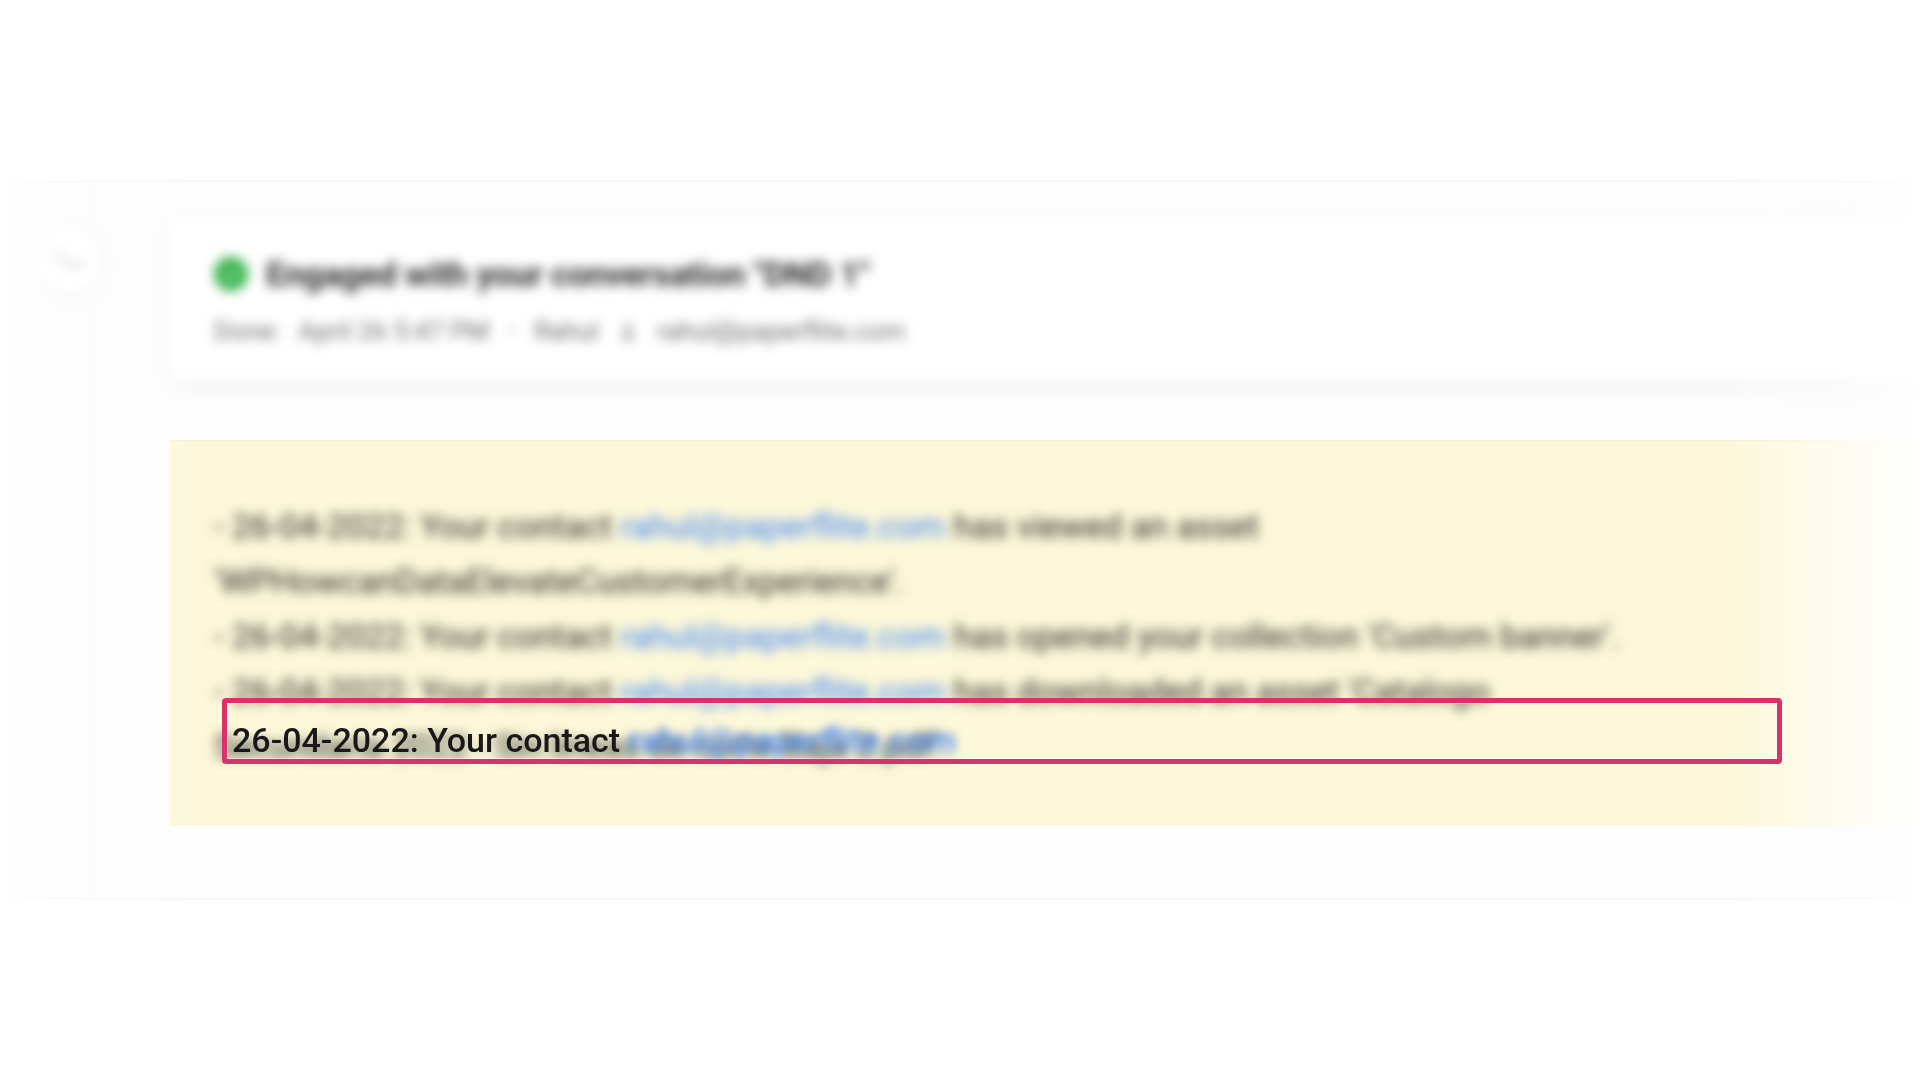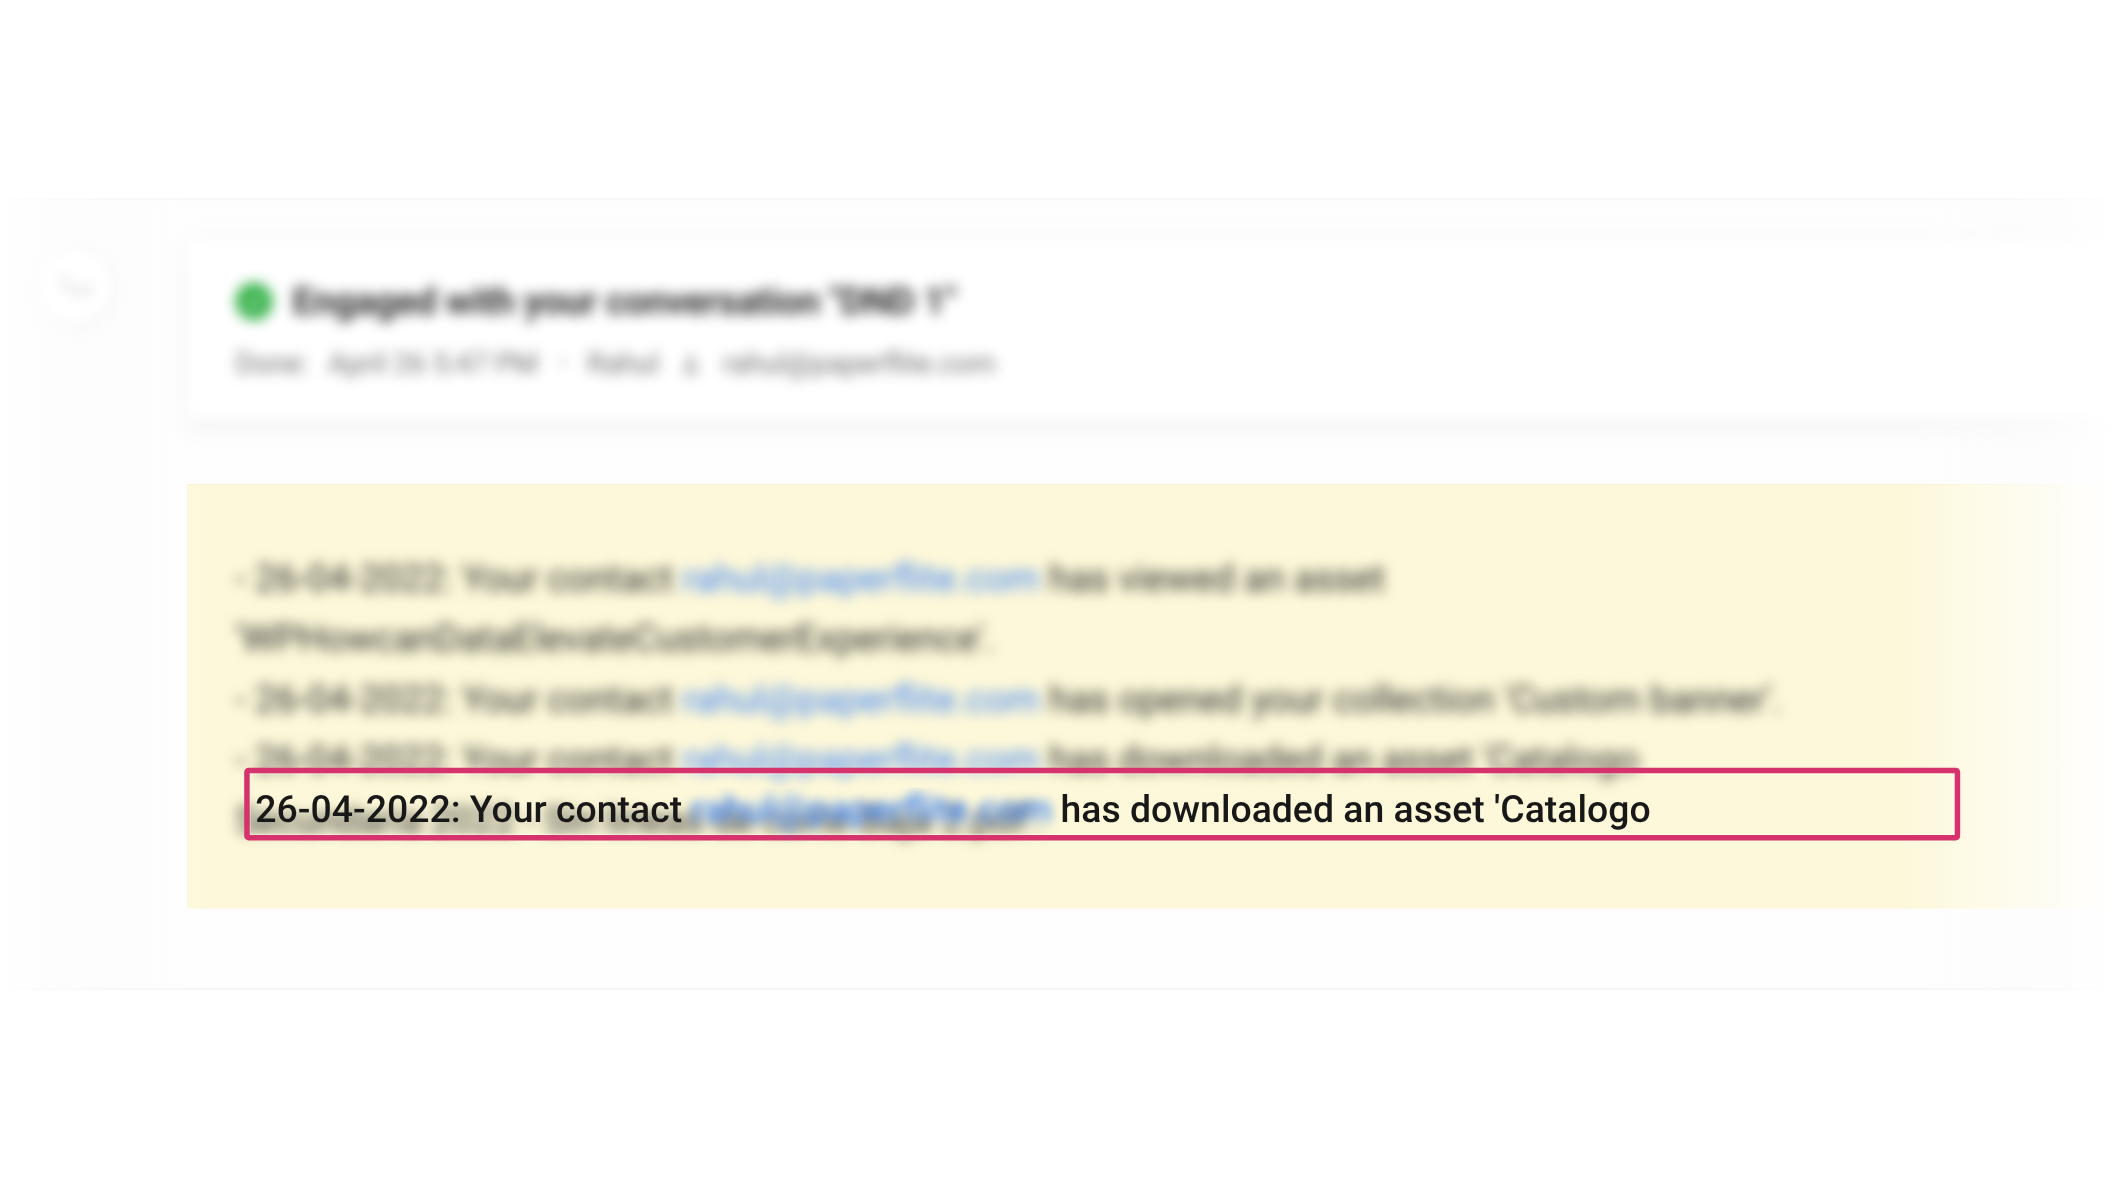--- a/index.html
+++ b/index.html
@@ -132,29 +132,29 @@
       z-index: 5;
       top: 698px;
       left: 222px;
       width: 1560px;
       height: 66px;
       box-shadow: 0 0 0 1px rgba(255,255,255,0.4) inset;
       pointer-events: none;
     }
     .sharp-overlay {
       position: absolute;
-      top: 716px;
+      top: 700px;
       left: 232px;
       width: 1540px;
       height: 60px;
       font-size: 34px;
       font-weight: 500;
       color: #181818;
       display: flex;
-      align-items: flex-start;
+      align-items: flex-end;
       z-index: 6;
       white-space: nowrap;
       filter: none;
       overflow: hidden;
     }
     .sharp-overlay .email {
       color: #3b82f6;
       filter: blur(5px);
       margin: 0 8px;
     }
@@ -230,19 +230,18 @@
     </div>
 
   </div>
 
   <div class="highlight-frame"></div>
 
   <div class="sharp-overlay">
     <span>26-04-2022:</span>&nbsp;
     <span>Your contact</span>
     <span class="email">rahul@paperflite.com</span>
-    <span>has downloaded an asset 'Catalogo</span>
   </div>
 
   <div class="edge-vignette edge-left"></div>
   <div class="edge-vignette edge-right"></div>
 
 </div>
 
 </body></html>

